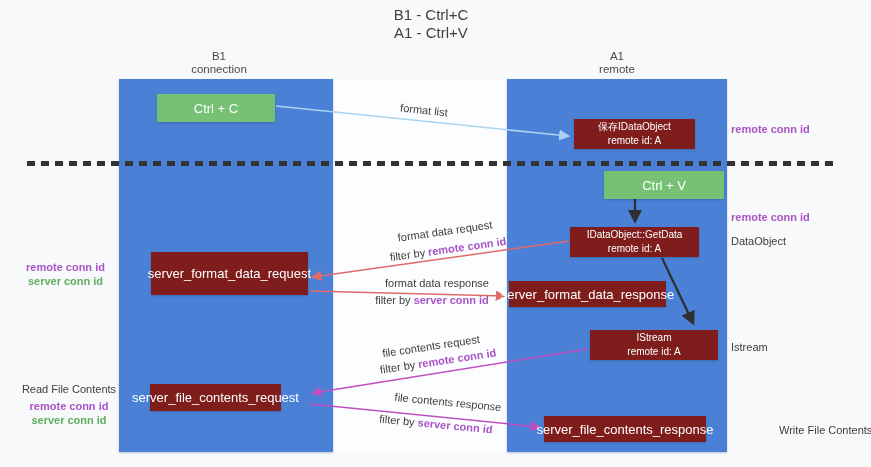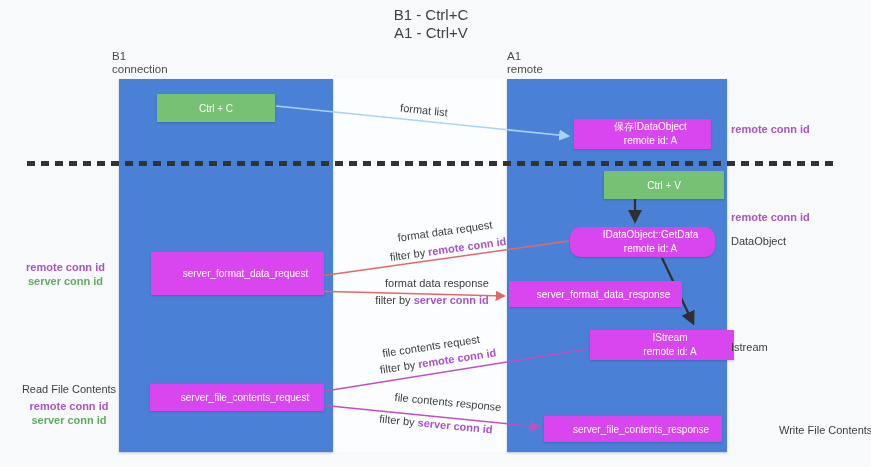--- a/index.html
+++ b/index.html
@@ -1,33 +1,33 @@
 <!DOCTYPE html>
 <html><head>
 <meta charset="utf-8">
 <style>
   html,body{margin:0;padding:0;}
   body{font-family:"Liberation Sans","DejaVu Sans",sans-serif;background:#f8f9fa;}
   .canvas{position:relative;width:871px;height:467px;background:#f8f9fa;overflow:hidden;}
   .mid-panel{position:absolute;left:333px;top:79px;width:174px;height:373px;background:#fcfdfe;}
   .title{position:absolute;left:0;right:9px;top:6px;text-align:center;color:#414141;font-size:15px;line-height:18px;}
-  .col-header{position:absolute;text-align:left;color:#4a4a4a;font-size:11.5px;line-height:13px;}
+  .col-header{position:absolute;text-align:center;color:#4a4a4a;font-size:11.5px;line-height:13px;}
   .col-header.b1{left:112px;width:214px;top:50px;}
   .col-header.a1{left:507px;width:220px;top:50px;}
   .lifeline{position:absolute;top:79px;height:373px;background:#4a80d6;box-shadow:0 1px 2px rgba(60,90,160,.35);}
   .lifeline.b1{left:119px;width:214px;}
   .lifeline.a1{left:507px;width:220px;}
   .dash{position:absolute;left:27px;top:161px;width:809px;height:5px;
         background:repeating-linear-gradient(90deg,#333 0 8px,transparent 8px 14px);}
   .box{position:absolute;display:flex;flex-direction:column;align-items:center;justify-content:center;
        color:#fff;text-align:center;box-shadow:0 1px 2px rgba(0,0,0,.18);}
   .green{background:#77c175;}
-  .orange{background:#d946ef;padding-left:16px;}
+  .orange{background:#7f1d1d;}
   .box .l1,.box .l2{line-height:14px;font-size:10px;}
-  .single{font-size:10px;}
+  .single{font-size:13px;}
   .rlabel{position:absolute;white-space:nowrap;font-size:11px;transform:translate(-50%,-50%);color:#3d3d3d;}
   .purple{color:#a855c8;font-weight:bold;}
   .greentxt{color:#5fae5f;font-weight:bold;}
   .side{position:absolute;font-size:11px;white-space:nowrap;}
   .sideblock{position:absolute;font-size:11px;text-align:center;line-height:14px;white-space:nowrap;}
   .filter-prefix{margin-right:3px;}
   svg.arrows{position:absolute;left:0;top:0;width:871px;height:467px;pointer-events:none;}
 </style>
 </head>
 <body>
@@ -85,39 +85,39 @@
 
   <div class="box orange" style="left:574px;top:119px;width:121px;height:30px;">
     <div class="l1">保存IDataObject</div>
     <div class="l2">remote id: A</div>
   </div>
 
   <div class="box green single" style="left:575px;top:171px;width:120px;height:28px;margin-left:29px;">
       <span>Ctrl + V</span>
     </div>
 
-  <div class="box orange" style="left:570px;top:227px;width:129px;height:30px;border-radius:10px;">
+  <div class="box orange" style="left:570px;top:227px;width:129px;height:30px;">
     <div class="l1">IDataObject::GetData</div>
     <div class="l2">remote id: A</div>
   </div>
 
   <div class="box orange single" style="left:151px;top:252px;width:157px;height:43px;">
       <span>server_format_data_request</span>
     </div>
 
   <div class="box orange single" style="left:509px;top:281px;width:157px;height:26px;">
       <span>server_format_data_response</span>
     </div>
 
   <div class="box orange" style="left:590px;top:330px;width:128px;height:30px;">
     <div class="l1">IStream</div>
     <div class="l2">remote id: A</div>
   </div>
 
-  <div class="box orange single" style="left:150px;top:384px;width:158px;height:27px;">
+  <div class="box orange single" style="left:150px;top:384px;width:131px;height:27px;">
       <span>server_file_contents_request</span>
     </div>
 
   <div class="box orange single" style="left:544px;top:416px;width:162px;height:26px;">
       <span>server_file_contents_response</span>
     </div>
 
   <div class="rlabel" style="left:424px;top:110px;transform:translate(-50%,-50%) rotate(6deg);">format list</div>
 
   <div class="rlabel" style="left:445px;top:231px;transform:translate(-50%,-50%) rotate(-8deg);">format data request</div>

